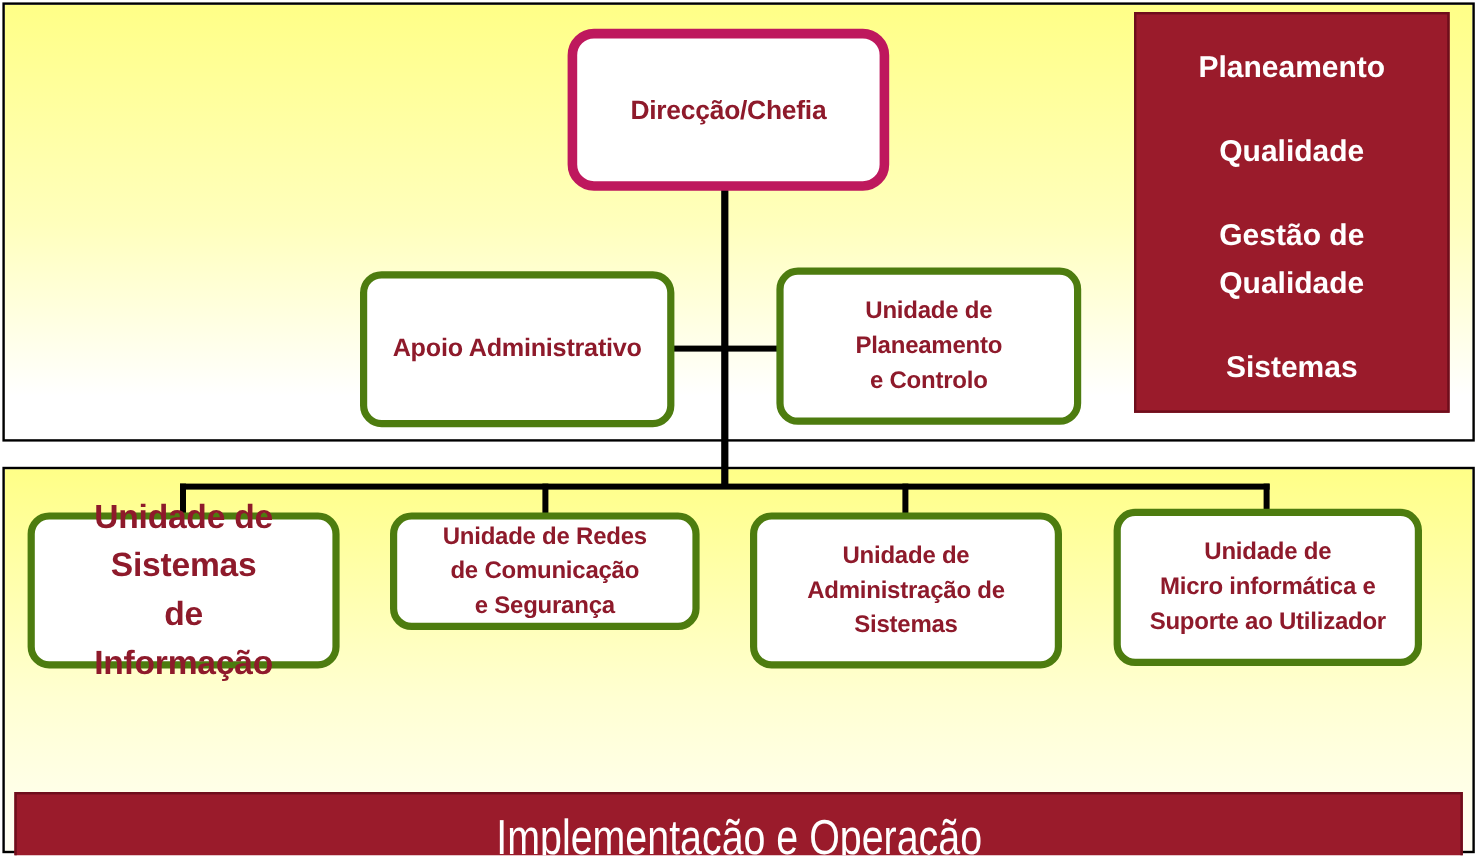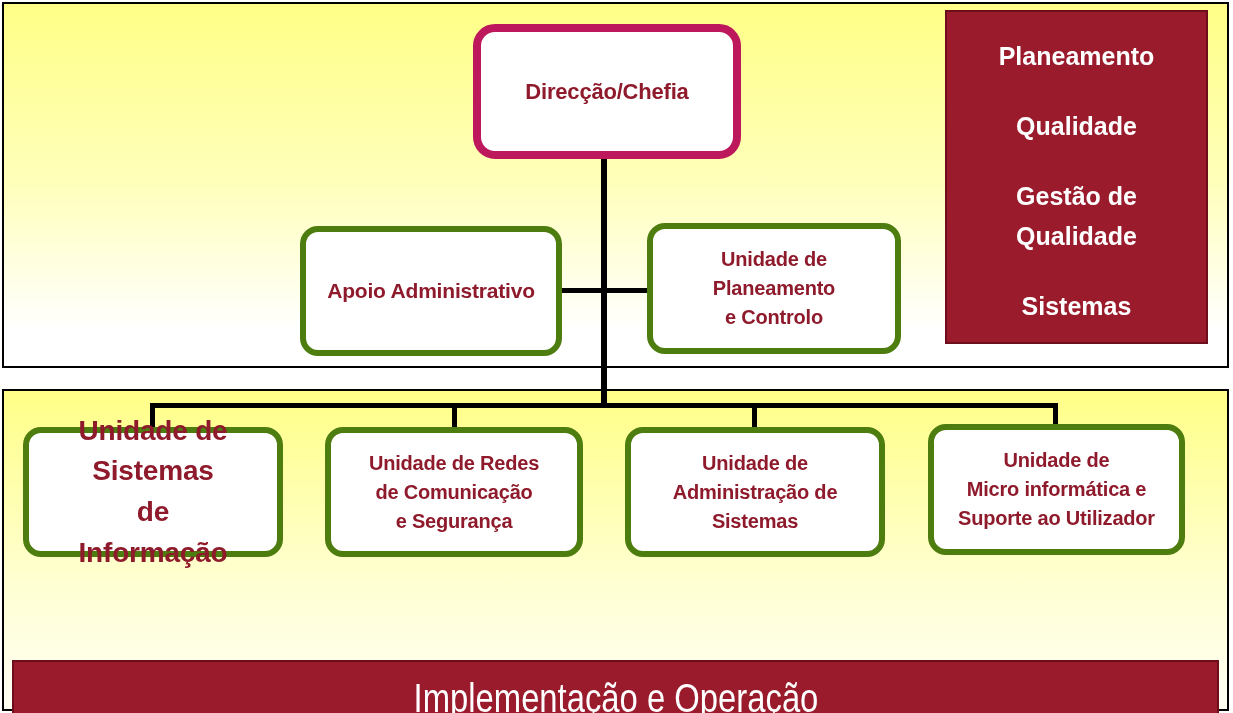--- a/index.html
+++ b/index.html
@@ -21,21 +21,21 @@
     position:absolute;box-sizing:border-box;background:#ffffff;
     border:6px solid #4d7c0f;border-radius:18px;
     display:flex;align-items:center;justify-content:center;
     color:#8e1a2b;font-weight:bold;text-align:center;
     white-space:pre-line;line-height:1.45;letter-spacing:-0.2px;
   }
   .node-root{left:473px;top:24px;width:268px;height:135px;border:8px solid #be185d;border-radius:22px;font-size:22px;}
   .node-apoio{left:300px;top:226px;width:262px;height:130px;font-size:21px;}
   .node-plan{left:647px;top:223px;width:254px;height:131px;font-size:20px;}
   .node-unit1{left:23px;top:427px;width:260px;height:130px;font-size:28px;}
-  .node-unit2{left:325px;top:427px;width:258px;height:130px;font-size:20px;}
+  .node-unit2{left:325px;top:427px;width:258px;height:98px;font-size:20px;}
   .node-unit3{left:625px;top:427px;width:260px;height:130px;font-size:20px;}
   .node-unit4{left:928px;top:424px;width:257px;height:131px;font-size:20px;}
   .redbox{
     position:absolute;box-sizing:border-box;background:#9a1b2b;border:2px solid #6e0e1c;
     color:#ffffff;font-weight:bold;
   }
   .sidebar{
     left:945px;top:10px;width:263px;height:334px;
     display:flex;flex-direction:column;align-items:center;justify-content:space-between;
     padding:24px 0 16px 0;font-size:25px;line-height:1.6;text-align:center;white-space:pre-line;

